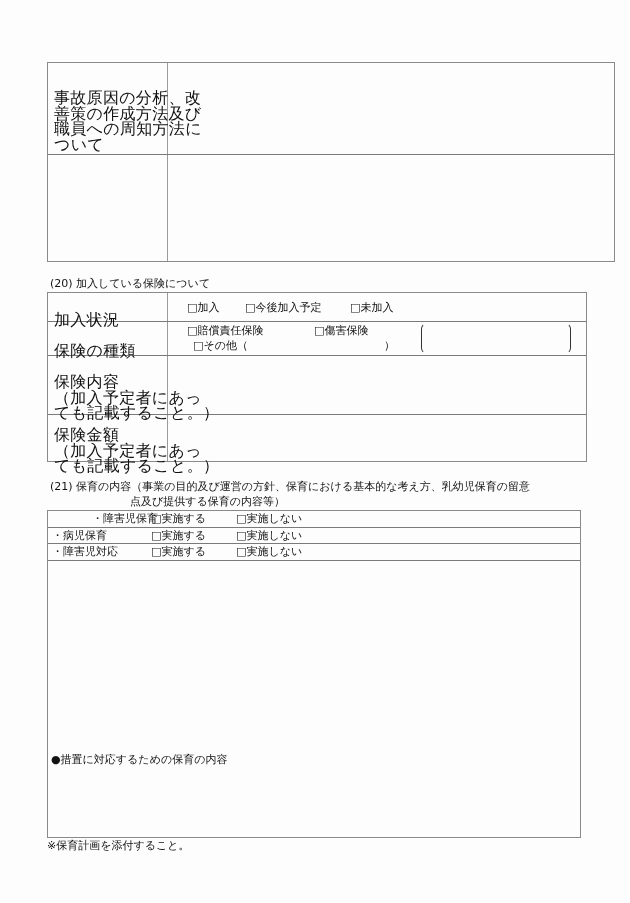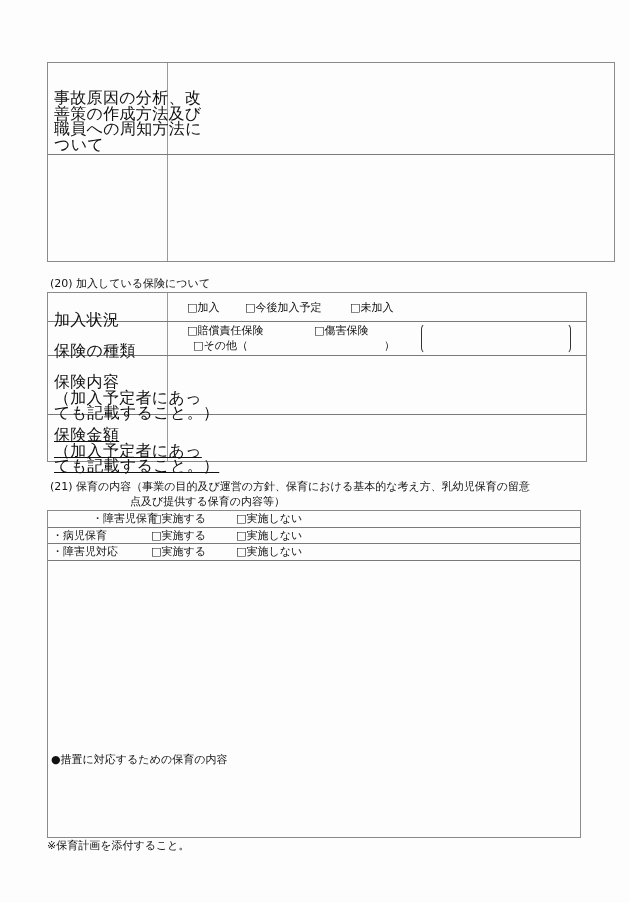--- a/index.html
+++ b/index.html
@@ -59,21 +59,21 @@
   <div class="txt" style="left:336px; top:45px;">）</div>
   <div class="bracket" style="left:373px; top:30px; width:148px; height:29px;"></div>
 
   <div class="lbl" style="top:69px;">
     <div>保険内容</div>
     <div>（加入予定者にあっ</div>
     <div>ても記載すること。）</div>
   </div>
   <div class="abs" style="left:121px; top:64px; right:0; height:57px;"></div>
 
-  <div class="lbl" style="top:122px;text-decoration:underline;">
+  <div class="lbl" style="top:122px;">
     <div>保険金額</div>
     <div>（加入予定者にあっ</div>
     <div>ても記載すること。）</div>
   </div>
   <div class="abs" style="left:121px; top:123px; right:0; bottom:0;"></div>
 </div>
 
 <div class="heading" style="left:50px; top:479px;">(21) 保育の内容（事業の目的及び運営の方針、保育における基本的な考え方、乳幼児保育の留意</div>
 <div class="heading" style="left:83px; top:494px;margin-left:47px;">点及び提供する保育の内容等）</div>
 

